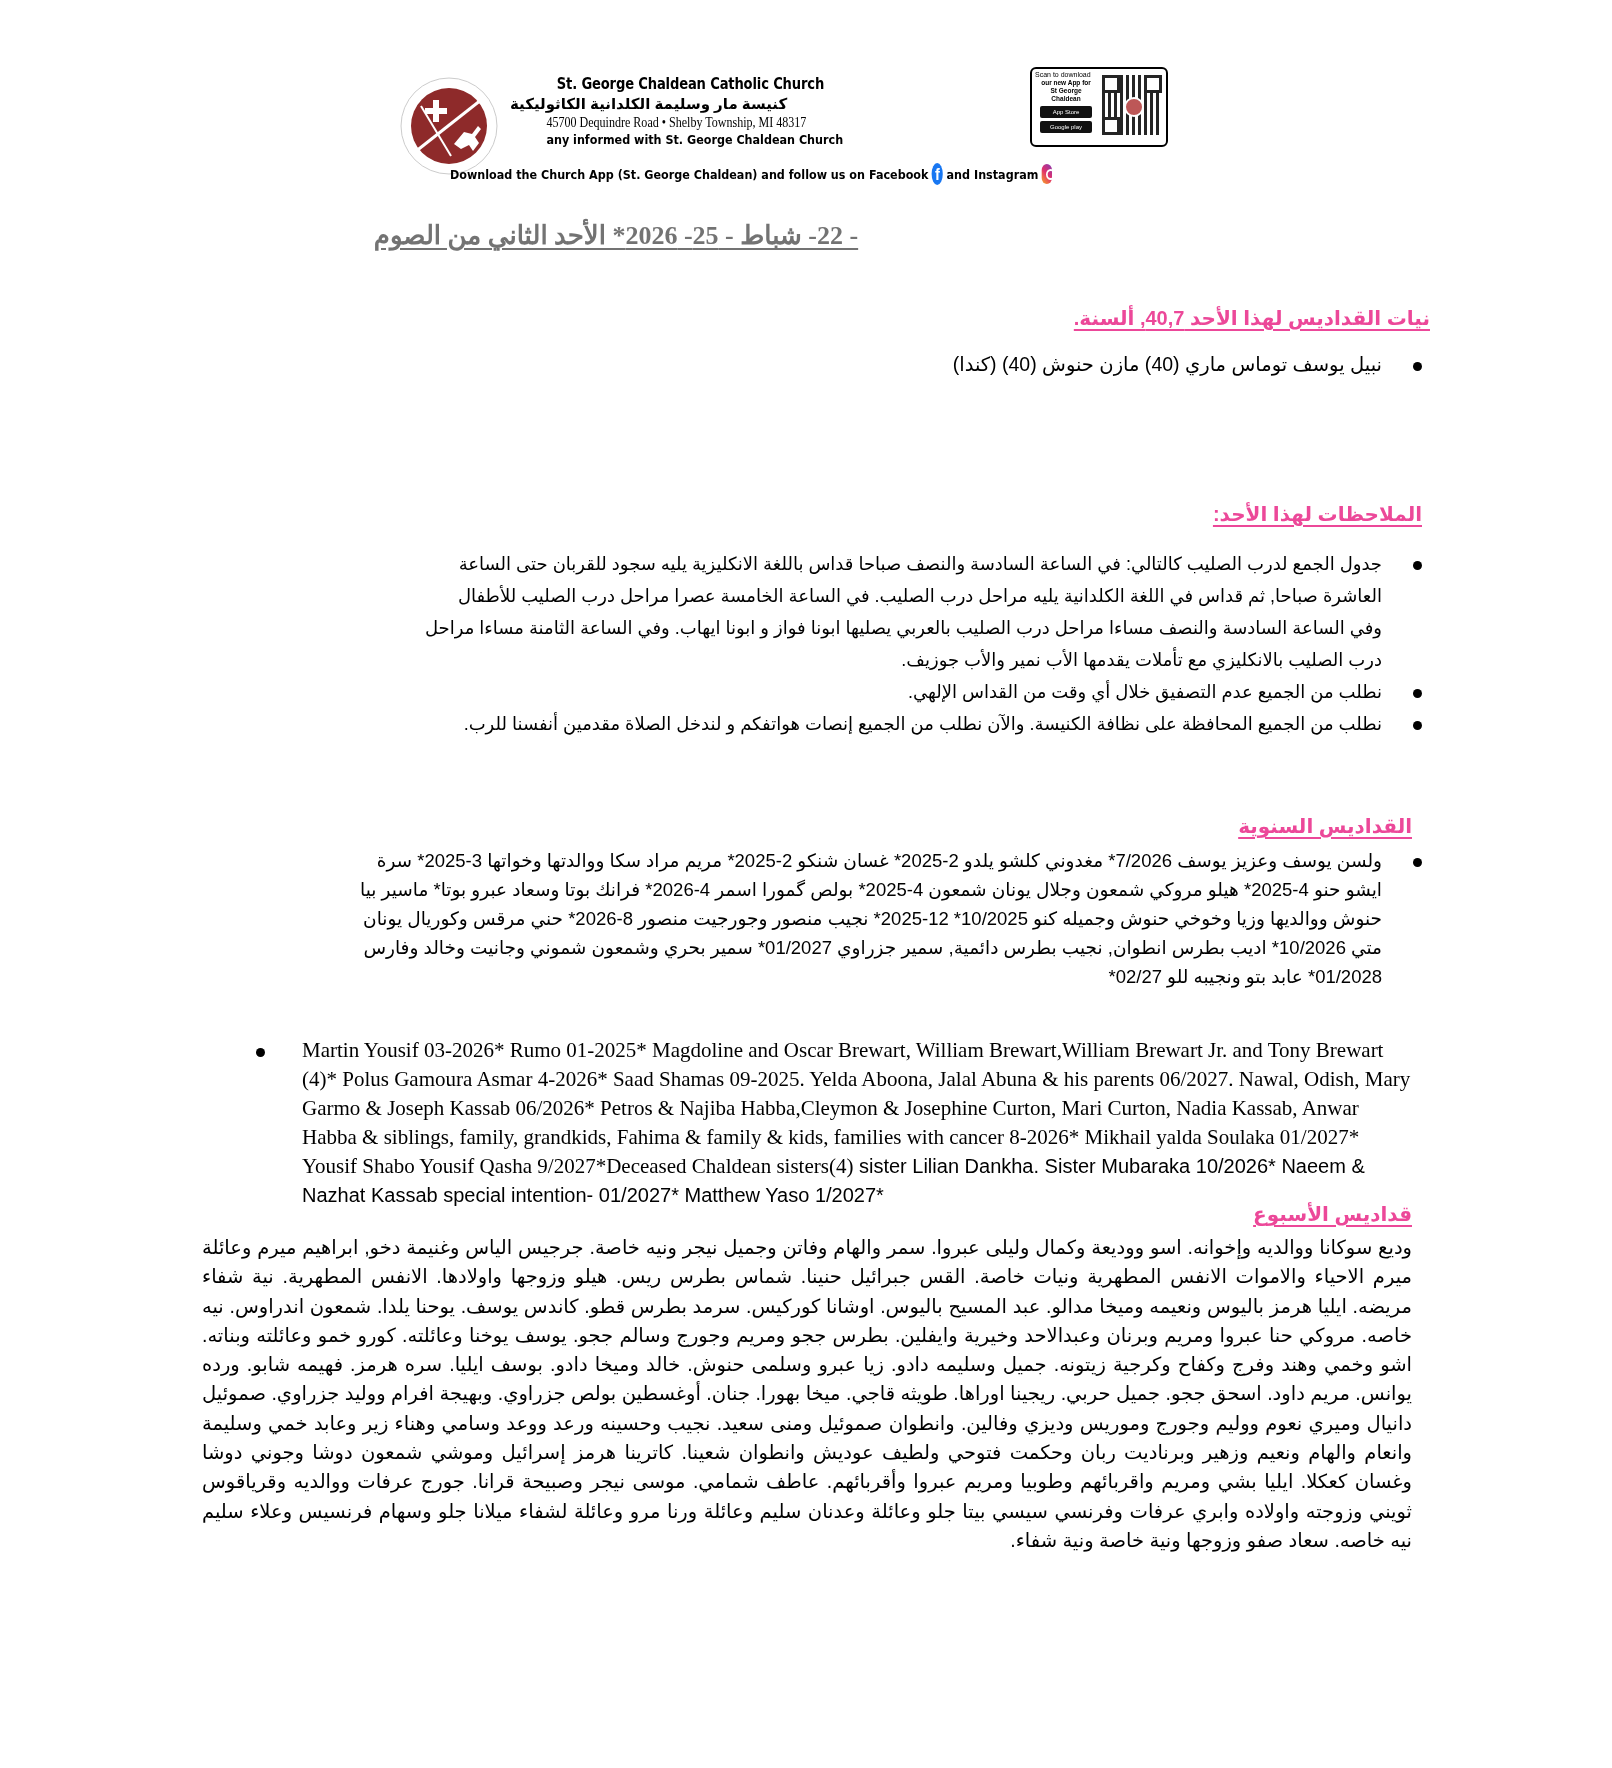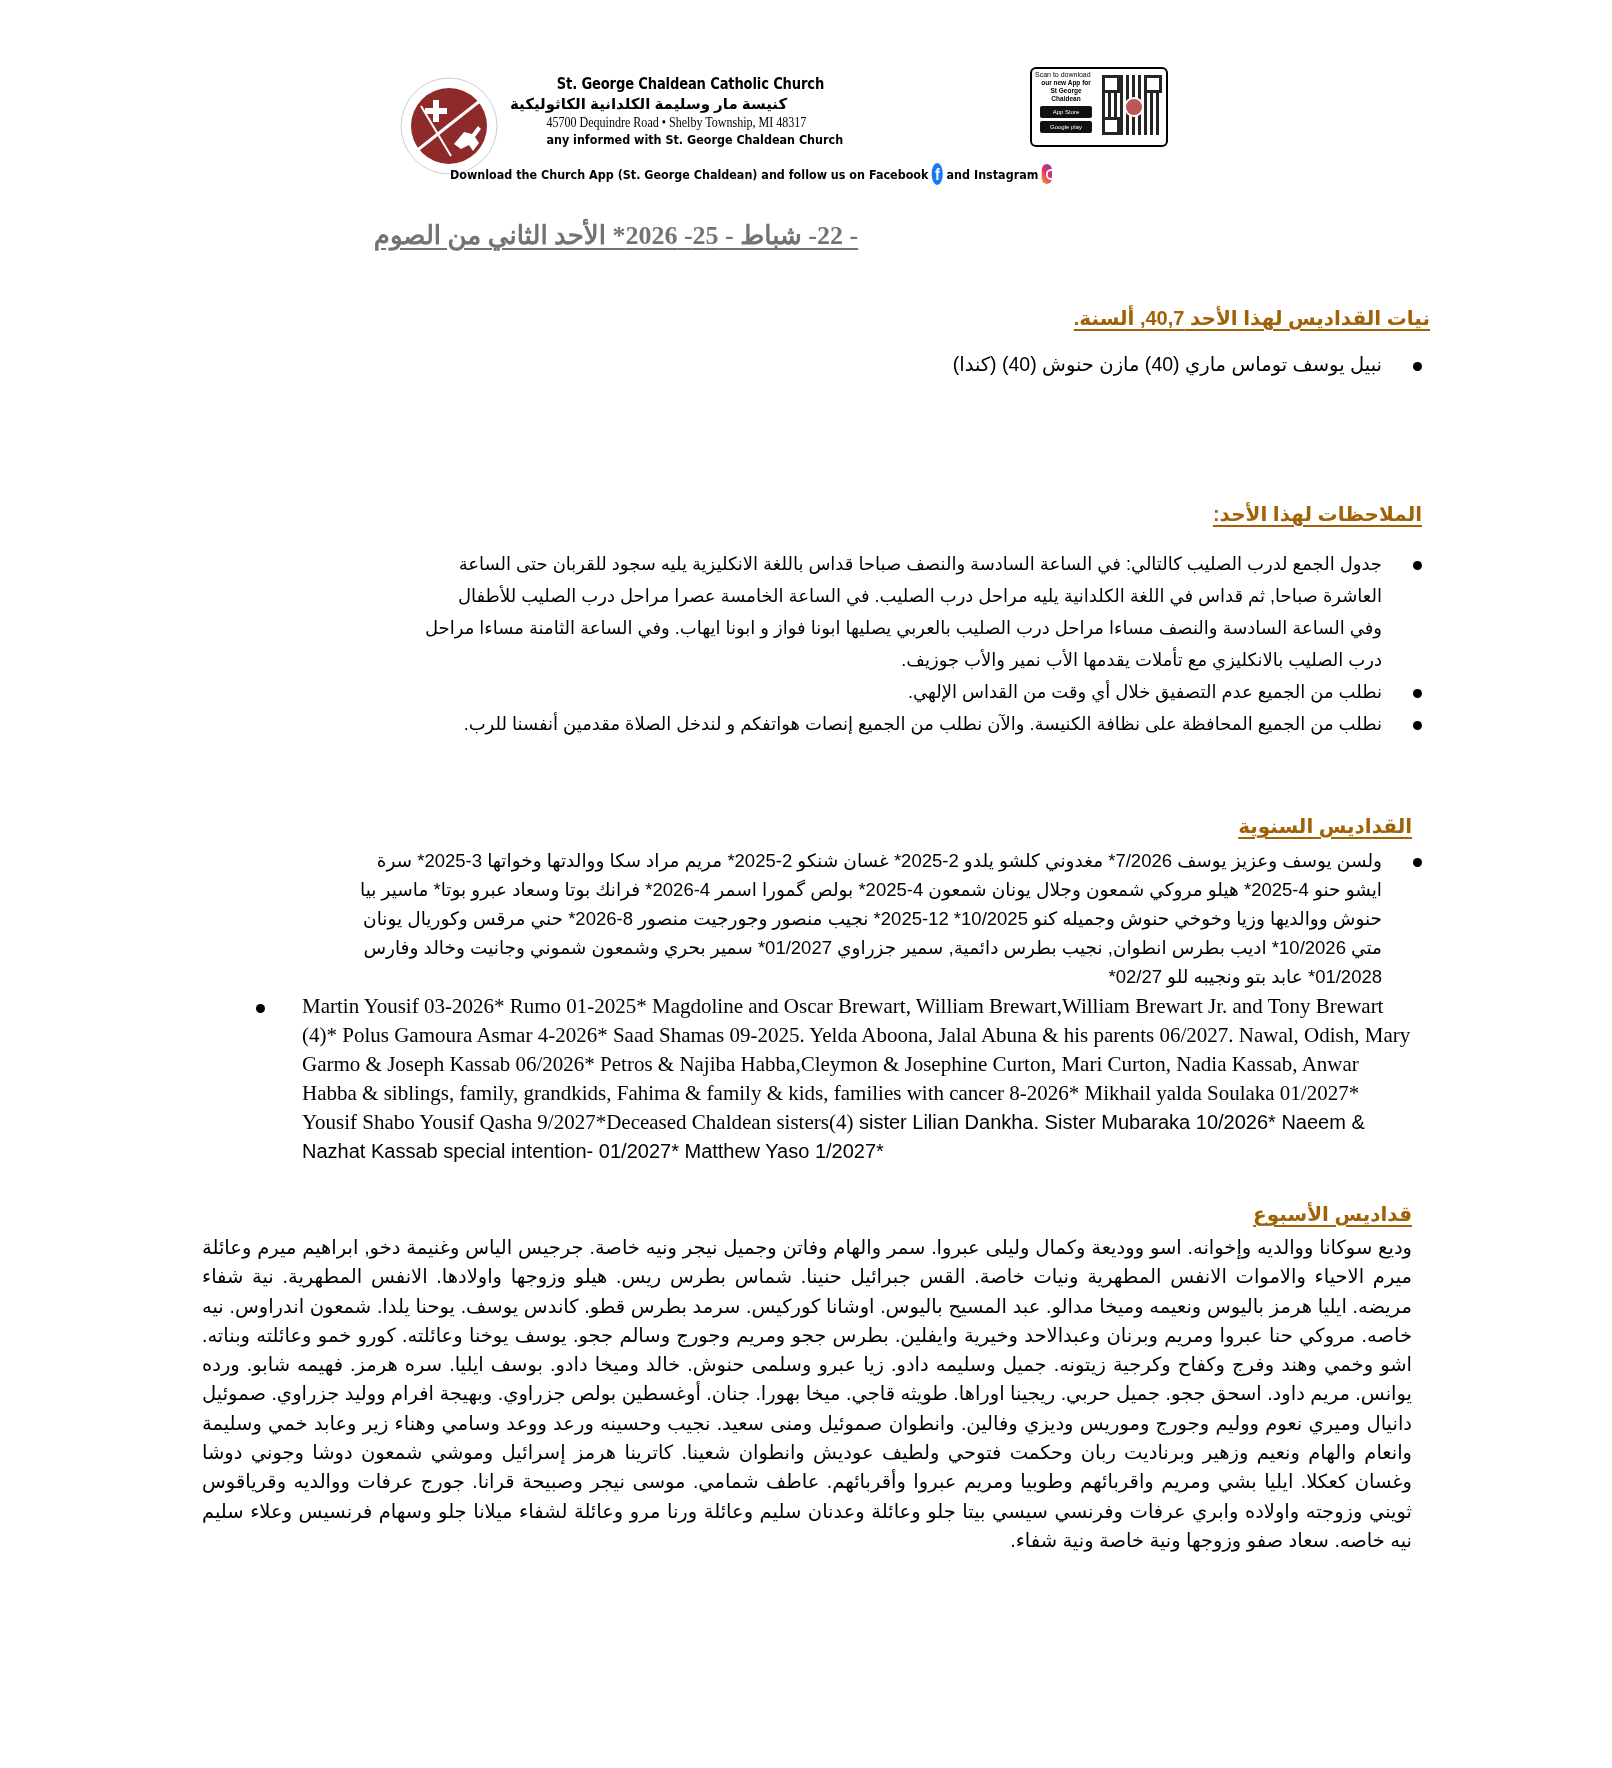--- a/index.html
+++ b/index.html
@@ -36,31 +36,31 @@
   .qr-code { position: absolute; right: 4px; top: 6px; width: 60px; height: 60px;
              background:
                repeating-linear-gradient(90deg, #000 0 3px, #fff 3px 6px),
                #fff; opacity: .85; }
   .qr-code::after { content: ""; position: absolute; left: 22px; top: 22px; width: 16px; height: 16px;
                     border-radius: 50%; background: #b23a3a; border: 2px solid #fff; }
   .qr-corner { position: absolute; width: 12px; height: 12px; border: 3px solid #000; background: #fff; }
   .title { position: absolute; left: 200px; top: 220px; width: 832px; text-align: center;
            font-family: "Liberation Serif", serif; font-weight: bold; font-size: 26px; color: #737373;
            text-decoration: underline; text-decoration-thickness: 2px; text-underline-offset: 4px; direction: rtl; }
-  .sec-head { position: absolute; right: 182px; font-weight: bold; font-size: 20px; color: #a16207;
+  .sec-head { position: absolute; right: 182px; font-weight: bold; font-size: 20px; color: #ec4899;
               text-decoration: underline; text-decoration-thickness: 2px; text-underline-offset: 4px; direction: rtl; white-space: nowrap; }
   ul.list { position: absolute; margin: 0; padding: 0; list-style: none; direction: rtl; }
   ul.list li { position: relative; padding-right: 48px; font-size: 19.5px; line-height: 29px; }
   ul.list li::before { content: ""; position: absolute; right: 8px; top: 12px; width: 9px; height: 9px;
                        border-radius: 50%; background: #000; }
   ul.notes li { font-size: 18px; line-height: 32px; }
   ul.notes li::before { top: 13px; }
   ul.annual li { font-size: 18.5px; line-height: 29px; }
   .en-item { direction: ltr; text-align: left; font-family: "Liberation Serif", serif; font-size: 21px !important;
-             line-height: 29px !important; padding-right: 0 !important; padding-left: 76px; }
+             line-height: 29px !important; padding-right: 0 !important; padding-left: 76px; margin-top: 44px; }
   .en-item::before { right: auto !important; left: 30px; top: 12px !important; }
   .en-sans { font-family: "Liberation Sans", sans-serif; font-size: 20px; }
   .weekly { position: absolute; left: 202px; top: 1233px; width: 1210px; direction: rtl; text-align: justify;
             text-align-last: right; font-size: 19.5px; line-height: 29.3px; }
 </style>
 </head>
 <body>
 
 <div class="header">
   <svg class="logo" viewBox="0 0 100 100">

